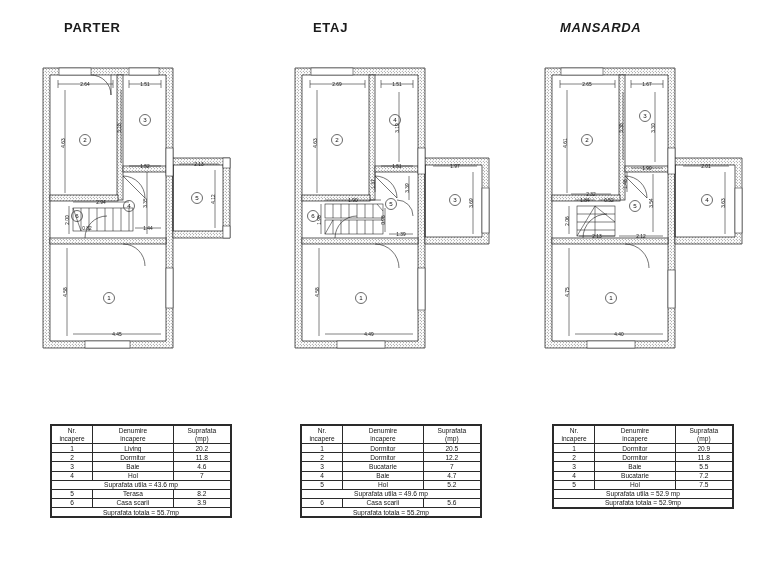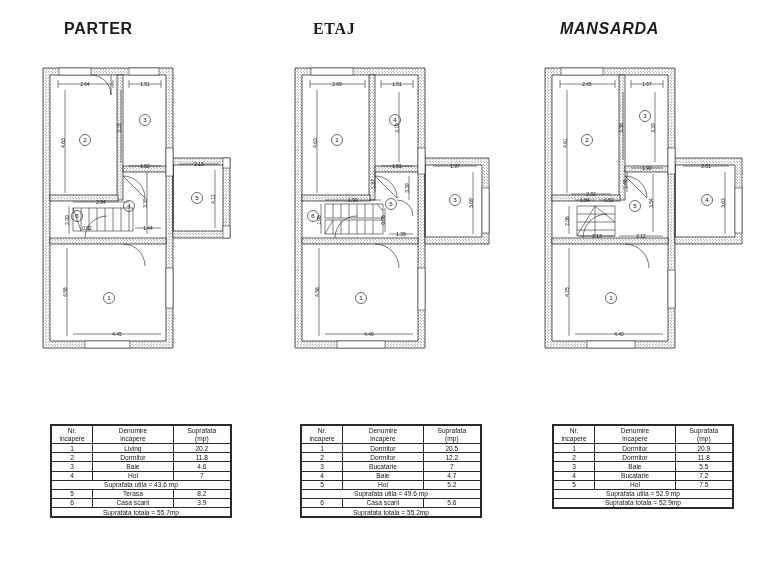--- a/index.html
+++ b/index.html
@@ -21,29 +21,29 @@
     width: 250px;
     height: 400px;
   }
   #plan-parter  { left: 25px; }
   #plan-etaj    { left: 277px; }
   #plan-mansarda{ left: 527px; }
 
   .plan-title {
     position: absolute;
     top: 20px;
-    font-size: 16px;
+    font-size: 13px;
     font-weight: bold;
     letter-spacing: 0.7px;
     color: #1b1b1b;
     white-space: nowrap;
     text-align: right;
   }
   #plan-parter .plan-title   { left: 39px; }
-  #plan-etaj .plan-title     { left: 36px; font-family: Liberation Serif, serif; }
+  #plan-etaj .plan-title     { left: 36px; }
   #plan-mansarda .plan-title { left: 33px; font-style: italic; }
 
   .plan-svg {
     position: absolute;
     top: 48px;
     left: 0;
     width: 250px;
     height: 320px;
   }
 

